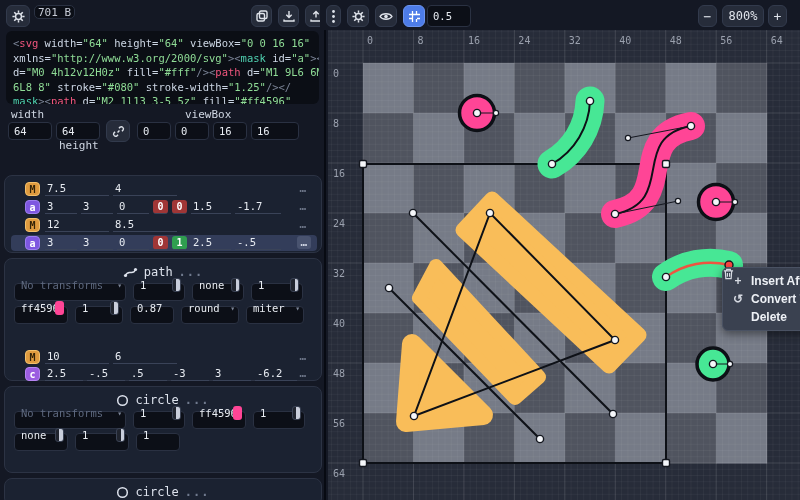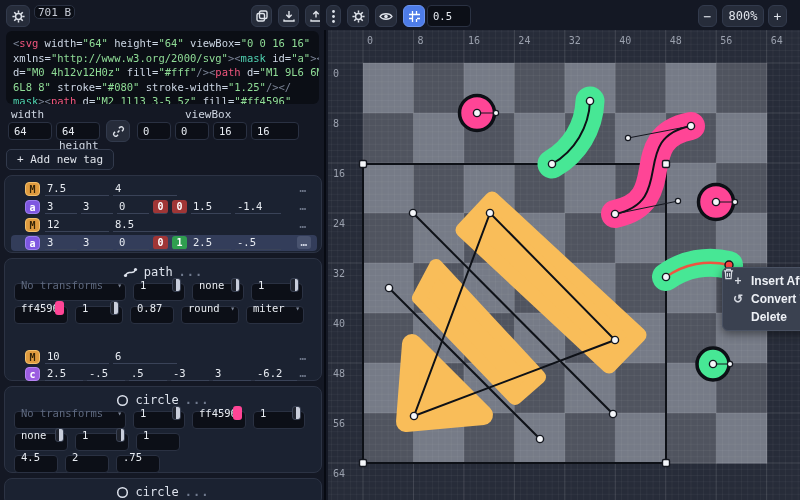--- a/index.html
+++ b/index.html
@@ -132,39 +132,38 @@
     <div class="inp abs" style="left:175px; top:122px; width:34px;">
         <span>0</span>
       </div>
     <div class="inp abs" style="left:213px; top:122px; width:34px;">
         <span>16</span>
       </div>
     <div class="inp abs" style="left:251px; top:122px; width:48px;">
         <span>16</span>
       </div>
 
-    <div id="add-tag" class="btn abs">+ Add new tag</div>
 
     <div class="panel" style="top:175px; height:78px;">
       <div id="cmd-rows-1" style="position:relative; width:100%; height:100%;">
           <div class="cmd-row" style="top: 5px;">
             <span class="badge amber">M</span>
             <span class="cell" style="width: 64px;">7.5</span>
             <span class="cell" style="width: 64px;">4</span>
             <span class="row-dots">…</span>
           </div>
           <div class="cmd-row" style="top: 23px;">
             <span class="badge purple">a</span>
             <span class="cell" style="width: 32px;">3</span>
             <span class="cell" style="width: 32px;">3</span>
             <span class="cell" style="width: 32px;">0</span>
             <span class="flagc f0">0</span>
             <span class="flagc f0">0</span>
             <span class="cell" style="width: 40px;">1.5</span>
-            <span class="cell" style="width: 46px;">-1.4</span>
+            <span class="cell" style="width: 46px;">-1.7</span>
             <span class="row-dots">…</span>
           </div>
           <div class="cmd-row" style="top: 41px;">
             <span class="badge amber">M</span>
             <span class="cell" style="width: 64px;">12</span>
             <span class="cell" style="width: 64px;">8.5</span>
             <span class="row-dots">…</span>
           </div>
           <div class="cmd-row sel" style="top: 59px;">
             <span class="badge purple">a</span>
@@ -279,31 +278,20 @@
           <div class="field" style="width: 54px;">
             <span class="fval">none</span>
             <span class="tg tg-half"></span>
           </div>
           <div class="field" style="width: 54px;">
             <span class="fval">1</span>
             <span class="tg"></span>
           </div>
           <div class="field" style="width: 44px;">
             <span class="fval">1</span>
-          </div>
-        </div>
-      <div class="frow" id="circle-row3" style="top:68px;">
-          <div class="field" style="width: 44px;">
-            <span class="fval">4.5</span>
-          </div>
-          <div class="field" style="width: 44px;">
-            <span class="fval">2</span>
-          </div>
-          <div class="field" style="width: 44px;">
-            <span class="fval">.75</span>
           </div>
         </div>
     </div>
 
     <div class="panel" style="top:478px; height:28px;">
       <div class="panel-head" style="margin-top:3px;">
         <svg width="13" height="13" viewBox="0 0 13 13">
             <circle cx="6.5" cy="6.5" r="4.8" fill="none" stroke="#dde2ec" stroke-width="1.5"></circle>
           </svg>
         <span>circle</span>

